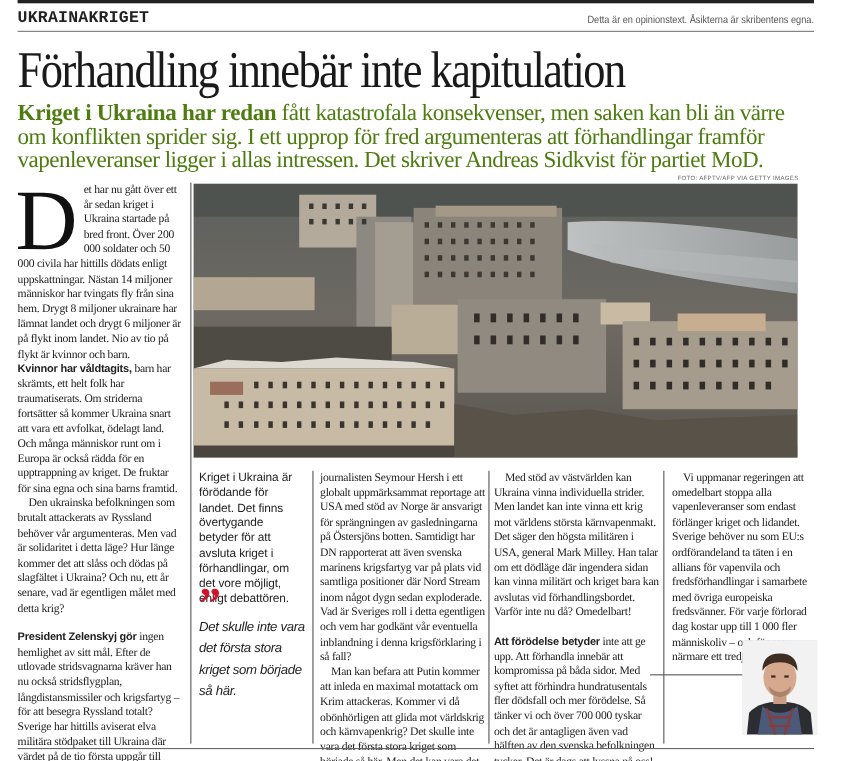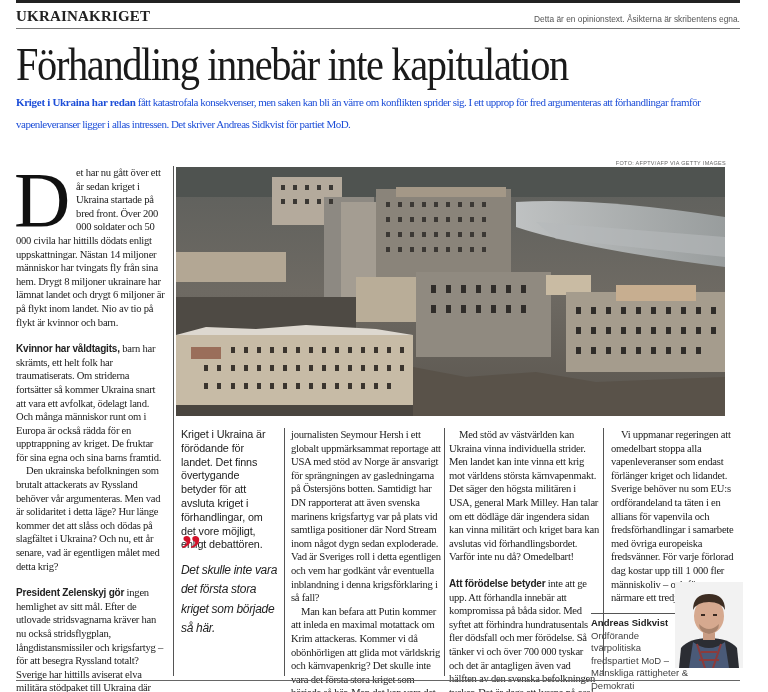--- a/index.html
+++ b/index.html
@@ -1,23 +1,23 @@
 <!DOCTYPE html>
 <html><head>
 <meta charset="utf-8">
 <style>
   html,body{margin:0;padding:0;background:#fff;}
   body{width:768px;height:692px;overflow:hidden;position:relative;color:#1a1a1a;}
   .page{position:absolute;left:16px;top:0;width:724px;height:692px;}
   .topbar{position:absolute;left:0;top:0;width:724px;height:3px;background:#222;}
   .section-row{position:absolute;left:0;top:8px;width:724px;height:20px;border-bottom:1px solid #777;}
-  .section-label{position:absolute;left:0;top:0;font-family:Liberation Serif, serif;font-weight:bold;font-size:15px;letter-spacing:0.2px;color:#222;}
+  .section-label{position:absolute;left:0;top:0;font-family:Liberation Mono, monospace;font-weight:bold;font-size:15px;letter-spacing:0.2px;color:#222;}
   .disclaimer{position:absolute;right:0;top:5px;font-family:"Liberation Sans",sans-serif;font-size:9.5px;color:#555;transform:scaleX(0.88);transform-origin:right;}
   .headline{position:absolute;left:0;top:38px;font-family:"Liberation Serif",serif;font-size:47px;font-weight:normal;letter-spacing:-1.6px;color:#1a1a1a;line-height:52px;white-space:nowrap;transform:scaleX(0.86);transform-origin:left;}
-  .ingress{position:absolute;left:0;top:92px;width:724px;font-family:"Liberation Serif",serif;font-size:11px;line-height:21.5px;color:#1d4ed8;letter-spacing:-0.5px;}
+  .ingress{position:absolute;left:0;top:92px;width:724px;font-family:"Liberation Serif",serif;font-size:21px;line-height:21.5px;color:#4d7c0f;letter-spacing:-0.5px;}
   .ingress b{font-weight:bold;letter-spacing:-0.3px;}
   .photo-credit{position:absolute;right:14px;top:160px;font-family:"Liberation Sans",sans-serif;font-size:5.5px;color:#666;letter-spacing:0.3px;}
   .photo{position:absolute;left:160px;top:167px;width:549px;height:249px;overflow:hidden;background:#6f6c66;}
   .col{position:absolute;font-family:"Liberation Serif",serif;font-size:10.6px;line-height:13.6px;color:#222;letter-spacing:-0.25px;}
   .col p{margin:0;text-indent:10px;}
   .col p.noind{text-indent:0;}
   .col .lead{font-family:"Liberation Sans",sans-serif;font-weight:bold;font-size:10px;letter-spacing:-0.2px;}
   .c1{left:0;top:166px;width:150px;}
   .dropcap{float:left;font-family:"Liberation Serif",serif;font-size:78px;line-height:60px;height:60px;margin:4px 6px 0 -2px;color:#111;}
   .vrule{position:absolute;width:1px;background:#555;}
@@ -228,21 +228,21 @@
           <rect x="198" y="216" width="4" height="6"></rect>
           <rect x="211" y="216" width="4" height="6"></rect>
       </g>
       <rect x="0" y="238" width="549" height="11" fill="#4a453f"></rect>
       <path d="M237 200 L290 210 L360 205 L420 215 L549 210 L549 249 L237 249 Z" fill="#595249"></path>
     </svg>
   </div>
 
   <div class="col c1">
     <p class="noind"><span class="dropcap">D</span><span>et har nu gått över ett år sedan kriget i Ukraina startade på bred front. Över 200 000 soldater och 50 000 civila har hittills dödats enligt uppskattningar. Nästan 14 miljoner människor har tvingats fly från sina hem. Drygt 8 miljoner ukrainare har lämnat landet och drygt 6 miljoner är på flykt inom landet. Nio av tio på flykt är kvinnor och barn.</span></p>
-    <p class="noind" style="margin-top:13px;"><span class="lead">Kvinnor har våldtagits,</span><span> barn har skrämts, ett helt folk har traumatiserats. Om striderna fortsätter så kommer Ukraina snart att vara ett avfolkat, ödelagt land. Och många människor runt om i Europa är också rädda för en upptrappning av kriget. De fruktar för sina egna och sina barns framtid.</span></p>
+    <p class="noind" style=""><span class="lead">Kvinnor har våldtagits,</span><span> barn har skrämts, ett helt folk har traumatiserats. Om striderna fortsätter så kommer Ukraina snart att vara ett avfolkat, ödelagt land. Och många människor runt om i Europa är också rädda för en upptrappning av kriget. De fruktar för sina egna och sina barns framtid.</span></p>
     <p>Den ukrainska befolkningen som brutalt attackerats av Ryssland behöver vår argumenteras. Men vad är solidaritet i detta läge? Hur länge kommer det att slåss och dödas på slagfältet i Ukraina? Och nu, ett år senare, vad är egentligen målet med detta krig?</p>
     <p class="noind" style="margin-top:13px;"><span class="lead">President Zelenskyj gör</span><span> ingen hemlighet av sitt mål. Efter de utlovade stridsvagnarna kräver han nu också stridsflygplan, långdistansmissiler och krigsfartyg – för att besegra Ryssland totalt? Sverige har hittills aviserat elva militära stödpaket till Ukraina där värdet på de tio första uppgår till 10,6 miljarder kronor. Vi har gått från att skicka hjälmar till att nu skicka våra mest avancerade stridsvagnar. Vad är nästa steg? Marktrupper?</span></p>
 
   </div>
 
   <div class="vrule" style="left:157px;top:166px;height:510px;"></div>
 
   <div class="col c2">Kriget i Ukraina är förödande för landet. Det finns övertygande betyder för att avsluta kriget i förhandlingar, om det vore möjligt, enligt debattören.</div>
   <div class="quote-mark">”</div>
   <div class="pull-quote">Det skulle inte vara det första stora kriget som började så här.</div>
@@ -261,24 +261,20 @@
     <p class="noind" style="margin-top:13px;"><span class="lead">Att förödelse betyder</span><span> inte att ge upp. Att förhandla innebär att kompromissa på båda sidor. Med syftet att förhindra hundratusentals fler dödsfall och mer förödelse. Så tänker vi och över 700 000 tyskar och det är antagligen även vad hälften av den svenska befolkningen tycker. Det är dags att lyssna på oss!</span></p>
   </div>
 
   <div class="vrule" style="left:587px;top:428px;height:248px;"></div>
 
   <div class="col c5" style="width:132px;">
     <p>Vi uppmanar regeringen att omedelbart stoppa alla vapenleveranser som endast förlänger kriget och lidandet. Sverige behöver nu som EU:s ordförandeland ta täten i en allians för vapenvila och fredsförhandlingar i samarbete med övriga europeiska fredsvänner. För varje förlorad dag kostar upp till 1 000 fler människoliv – och för oss närmare ett tredje världskrig.</p>
   </div>
 
   <div class="byline-rule"></div>
-  <div class="byline">
-    <div class="byline-name">Andreas Sidkvist</div>
-    <div>Ordförande tvärpolitiska fredspartiet MoD – Mänskliga rättigheter &amp; Demokrati</div>
-  </div>
 
   <div class="avatar">
     <svg width="68" height="86" viewBox="0 0 68 86" xmlns="http://www.w3.org/2000/svg">
       <rect width="68" height="86" fill="#f2f2f2"></rect>
       <path d="M4 86 L6 66 Q14 56 34 56 Q54 56 62 66 L64 86 Z" fill="#2b2d33"></path>
       <path d="M18 60 Q34 72 50 60 L54 86 L14 86 Z" fill="#4a5a78"></path>
       <path d="M22 62 L30 86 M38 86 L46 62 M26 70 L42 70 M24 78 L44 78" stroke="#8c3b3b" stroke-width="2"></path>
       <rect x="28" y="46" width="12" height="12" fill="#c99c83"></rect>
       <ellipse cx="34" cy="34" rx="15" ry="18" fill="#d6a98f"></ellipse>
       <path d="M18 28 Q18 12 34 12 Q50 12 50 28 Q46 20 34 20 Q22 20 18 28 Z" fill="#3d2d22"></path>

